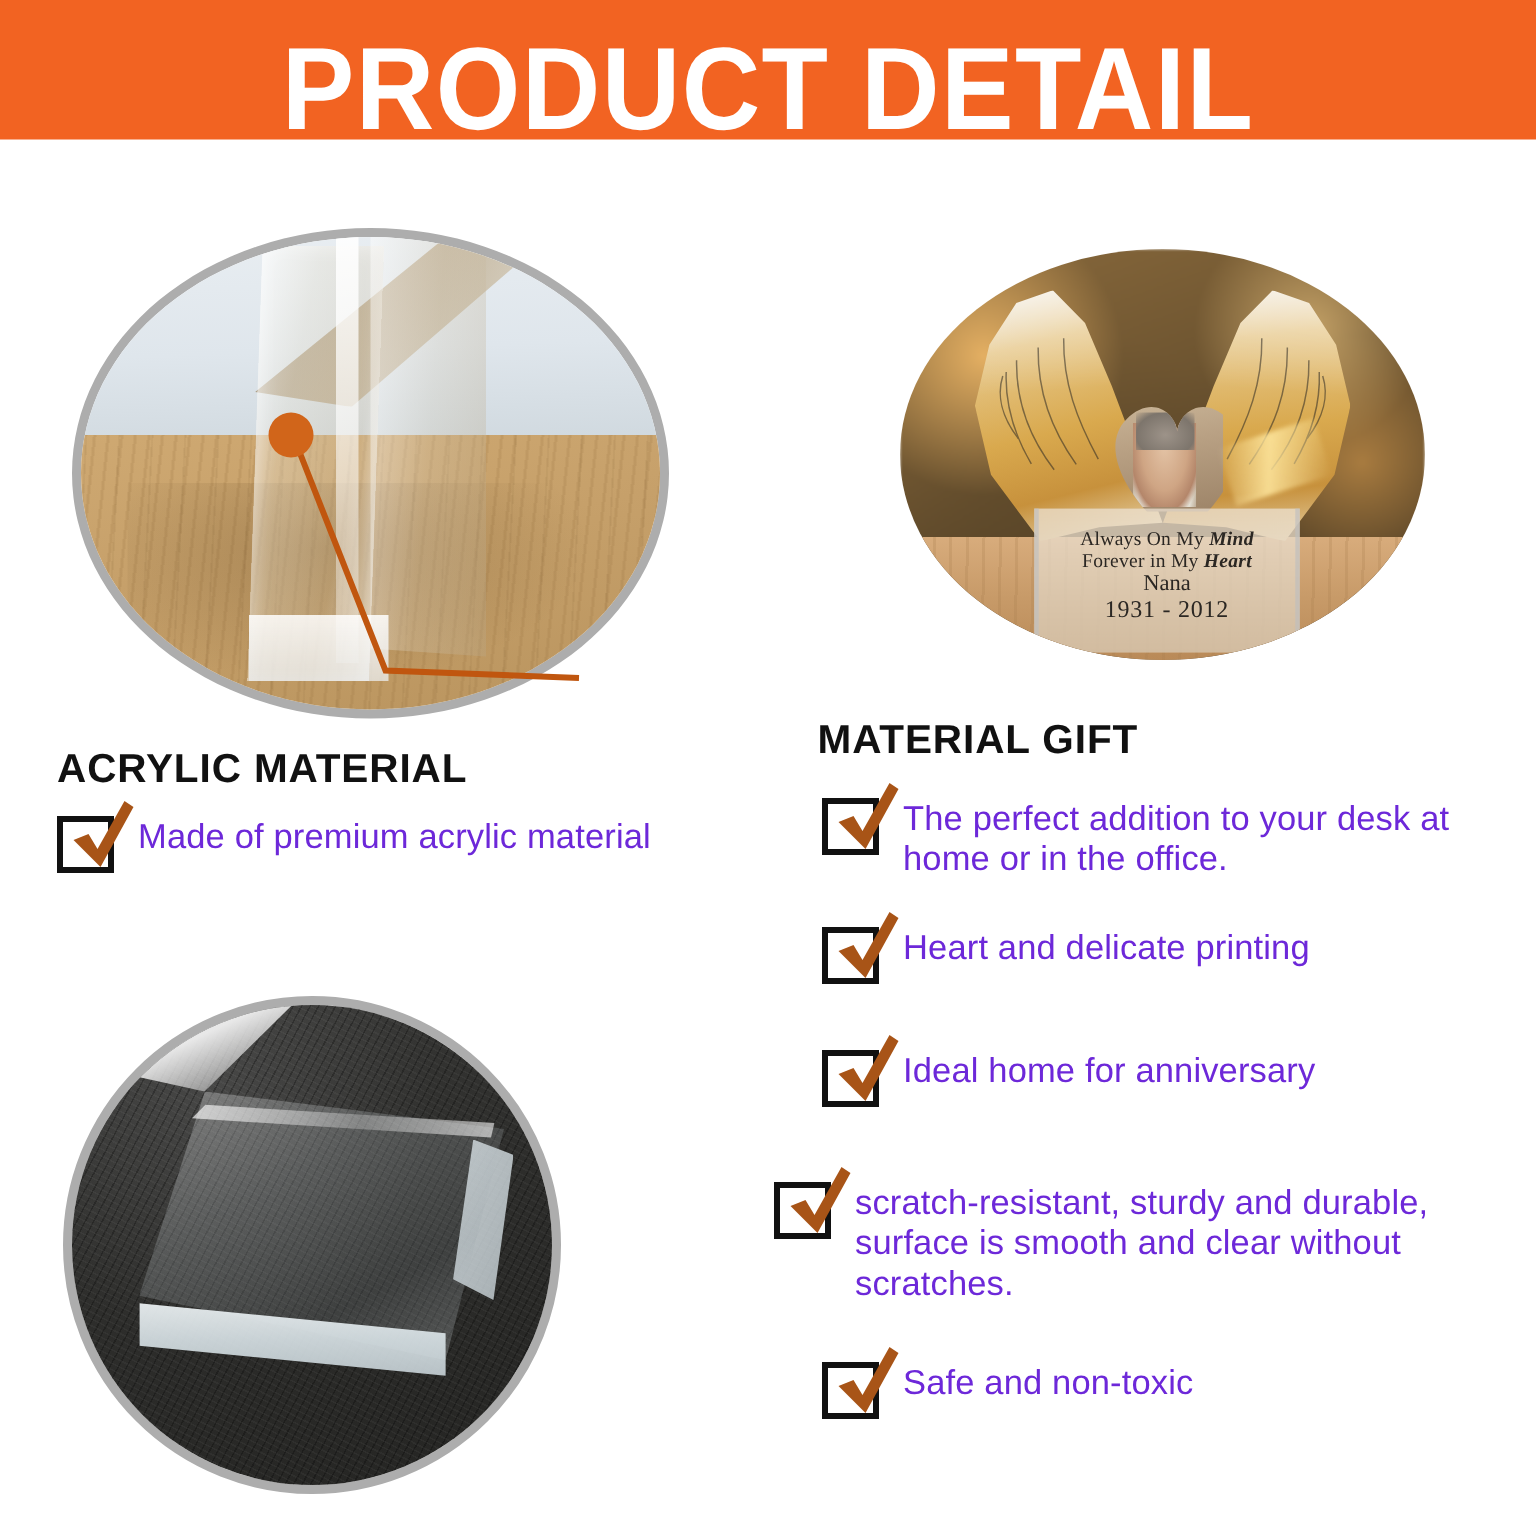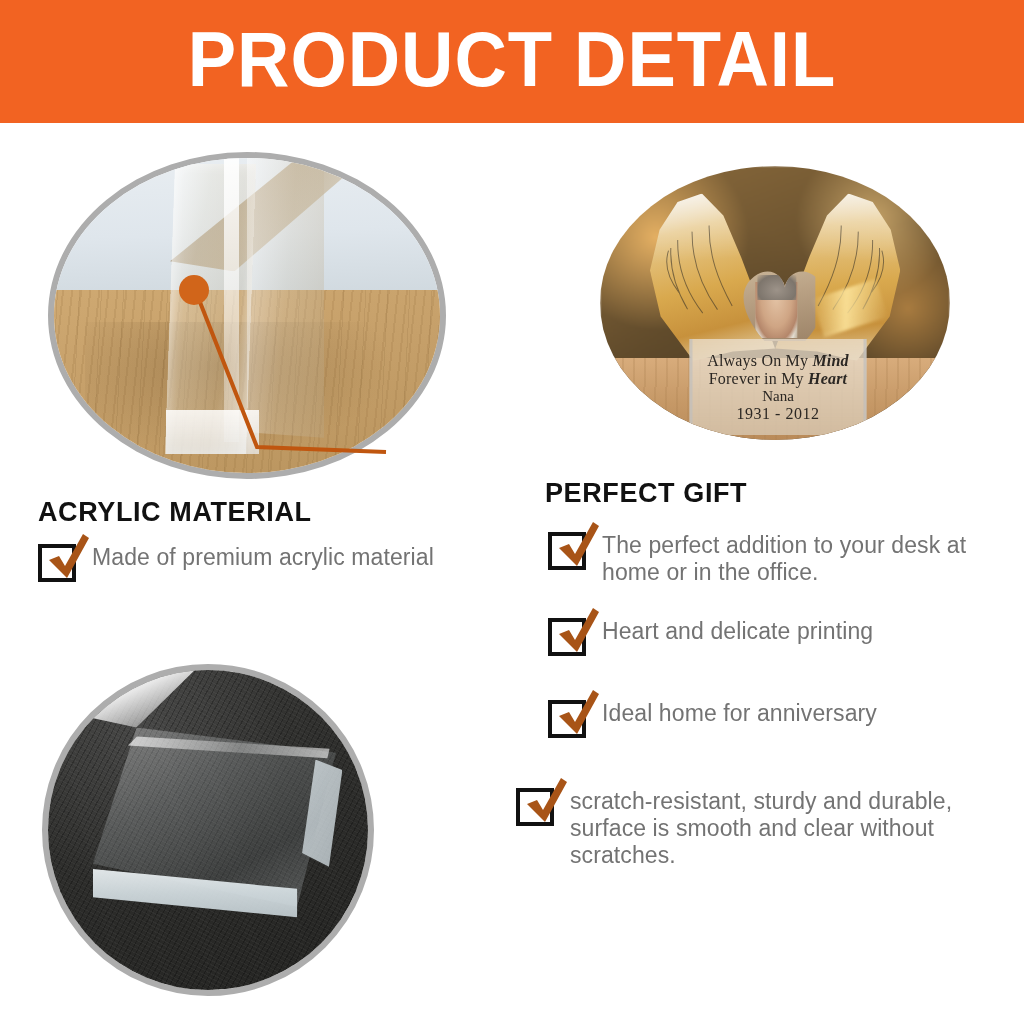--- a/index.html
+++ b/index.html
@@ -20,21 +20,21 @@
     height: 1024px;
     background: #fff;
   }
 
   
   .banner {
     position: absolute;
     left: 0;
     top: 0;
     width: 1024px;
-    height: 123px;
+    height: 93px;
     background: #F26322;
   }
   .banner-title {
     position: absolute;
     left: 0;
     top: 0;
     width: 1024px;
     height: 121px;
     line-height: 118px;
     text-align: center;
@@ -194,21 +194,21 @@
     border-right: 3px solid rgba(190,190,190,0.65);
   }
   .p2-engrave {
     position: absolute; left: 0; right: 0; top: 14%;
     text-align: center;
     color: #2b2723;
     line-height: 1.12;
   }
   .eng-1, .eng-2 {
     font-family: "Liberation Serif", serif;
-    font-size: 16px;
+    font-size: 13px;
     letter-spacing: 0.2px;
   }
   .eng-script {
     font-family: "Liberation Serif", serif;
     font-style: italic;
     font-weight: bold;
   }
   .eng-name {
     font-family: "Liberation Serif", serif;
     font-size: 15px;
@@ -306,21 +306,21 @@
     top: -16px;
     width: 54px;
     height: 52px;
     overflow: visible;
   }
   .check-text {
     margin-left: 16px;
     font-family: "Liberation Sans", sans-serif;
     font-size: 23px;
     line-height: 27px;
-    color: #737373;
+    color: #6d28d9;
     letter-spacing: 0.1px;
   }
 </style>
 </head>
 <body>
 
 <div id="page">
 
   <div class="banner">
     <div class="banner-title">PRODUCT DETAIL</div>
@@ -412,21 +412,21 @@
 
   <div class="check-item" style="left:38px; top:544px; width:480px;">
     <span class="checkbox">
       <svg class="tick" viewBox="0 0 54 52">
         <path d="M10,28 L20,24 L26,34 L44,2 L50,6 L28,46 Z" fill="#A85417"></path>
       </svg>
     </span>
     <span class="check-text">Made of premium acrylic material</span>
   </div>
 
-  <div class="section-heading" id="heading-gift">PERFECT GIFT</div>
+  <div class="section-heading" id="heading-gift">MATERIAL GIFT</div>
 
   <div class="check-item" style="left:548px; top:532px; width:455px;">
     <span class="checkbox">
       <svg class="tick" viewBox="0 0 54 52">
         <path d="M10,28 L20,24 L26,34 L44,2 L50,6 L28,46 Z" fill="#A85417"></path>
       </svg>
     </span>
     <span class="check-text">The perfect addition to your desk at home or in the office.</span>
   </div>
 
@@ -450,14 +450,22 @@
 
   <div class="check-item" style="left:516px; top:788px; width:460px;">
     <span class="checkbox">
       <svg class="tick" viewBox="0 0 54 52">
         <path d="M10,28 L20,24 L26,34 L44,2 L50,6 L28,46 Z" fill="#A85417"></path>
       </svg>
     </span>
     <span class="check-text">scratch-resistant, sturdy and durable, surface is smooth and clear without scratches.</span>
   </div>
 
+  <div class="check-item" style="left:548px; top:908px; width:455px;">
+    <span class="checkbox">
+      <svg class="tick" viewBox="0 0 54 52">
+        <path d="M10,28 L20,24 L26,34 L44,2 L50,6 L28,46 Z" fill="#A85417"></path>
+      </svg>
+    </span>
+    <span class="check-text">Safe and non-toxic</span>
+  </div>
 
 </div>
 
 </body></html>

